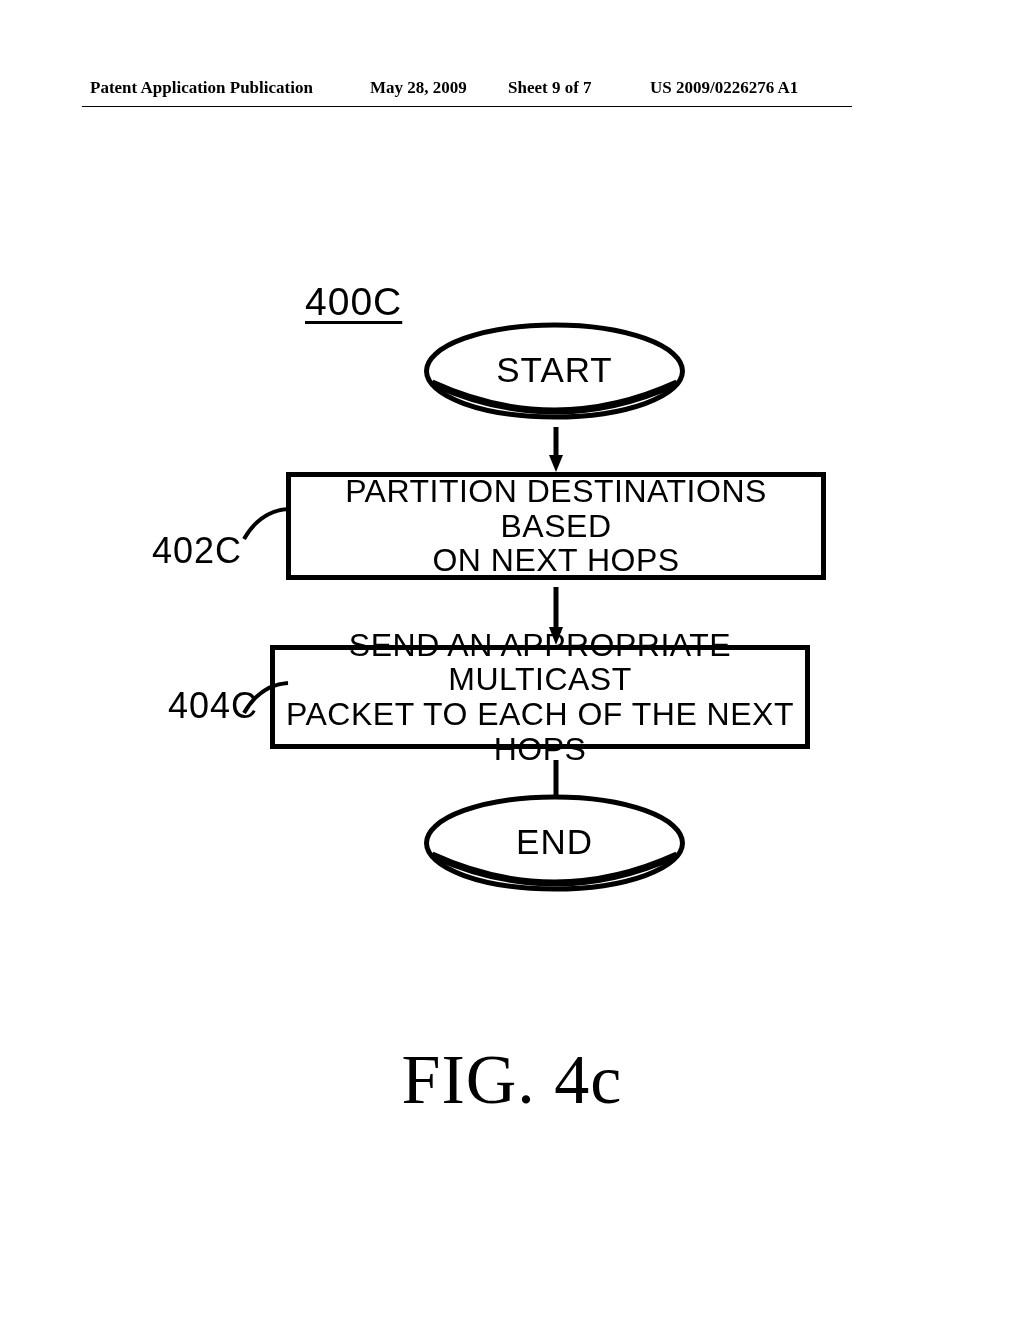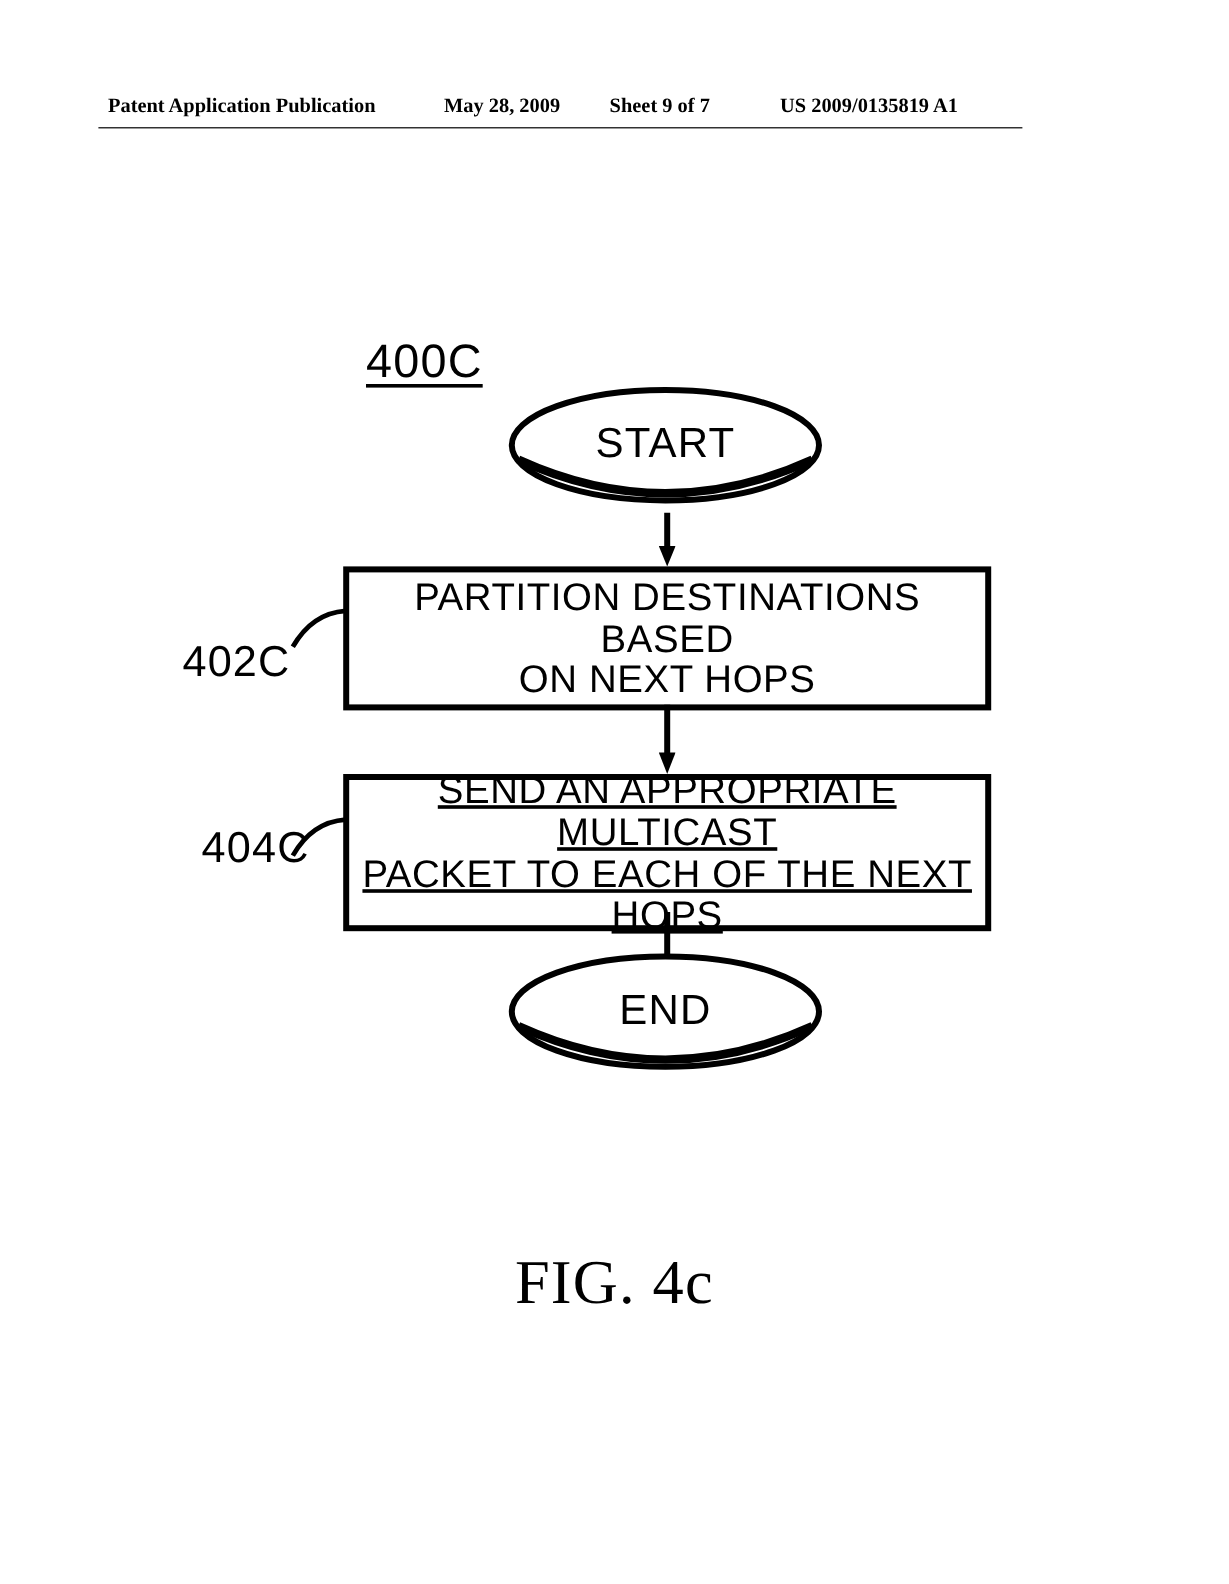--- a/index.html
+++ b/index.html
@@ -100,53 +100,53 @@
     text-align: center;
     display: flex;
     align-items: center;
     justify-content: center;
     font-family: Arial, sans-serif;
     font-size: 32px;
     letter-spacing: 0.5px;
     line-height: 1.08;
     padding: 12px 8px;
   }
-  .box-402 { left: 186px; top: 227px; height: 120px; }
-  .box-404 { left: 186px; top: 400px; height: 131px; text-decoration: underline; }
+  .box-402 { left: 186px; top: 227px; height: 108px; }
+  .box-404 { left: 170px; top: 400px; height: 104px; }
 
   .arrow {
     position: absolute;
     left: 449px;
     width: 14px;
   }
   .arrow1 { top: 182px; height: 45px; }
   .arrow2 { top: 342px; height: 58px; }
   .arrow3 { top: 515px; height: 58px; }
 
   .fig-caption {
     position: absolute;
     top: 1040px;
     left: 0;
     width: 1024px;
     text-align: center;
     font-family: "Times New Roman", Times, serif;
-    font-size: 52px;
+    font-size: 70px;
     letter-spacing: 1px;
   }
 </style>
 </head>
 <body>
 
 <div class="page">
 
   <div class="header">
     <span class="header-left">Patent Application Publication</span>
     <span class="header-mid">May 28, 2009</span>
     <span class="header-sheet">Sheet 9 of 7</span>
-    <span class="header-right">US 2009/0135819 A1</span>
+    <span class="header-right">US 2009/0226276 A1</span>
   </div>
   <div class="header-rule"></div>
 
   <div class="diagram">
 
     <div class="figlabel">400C</div>
 
     <div class="node-ellipse start-wrap">
       <svg width="265" height="108" viewBox="0 0 265 108">
         <ellipse cx="132.5" cy="50" rx="128" ry="46" fill="#fff" stroke="#000" stroke-width="5"></ellipse>

